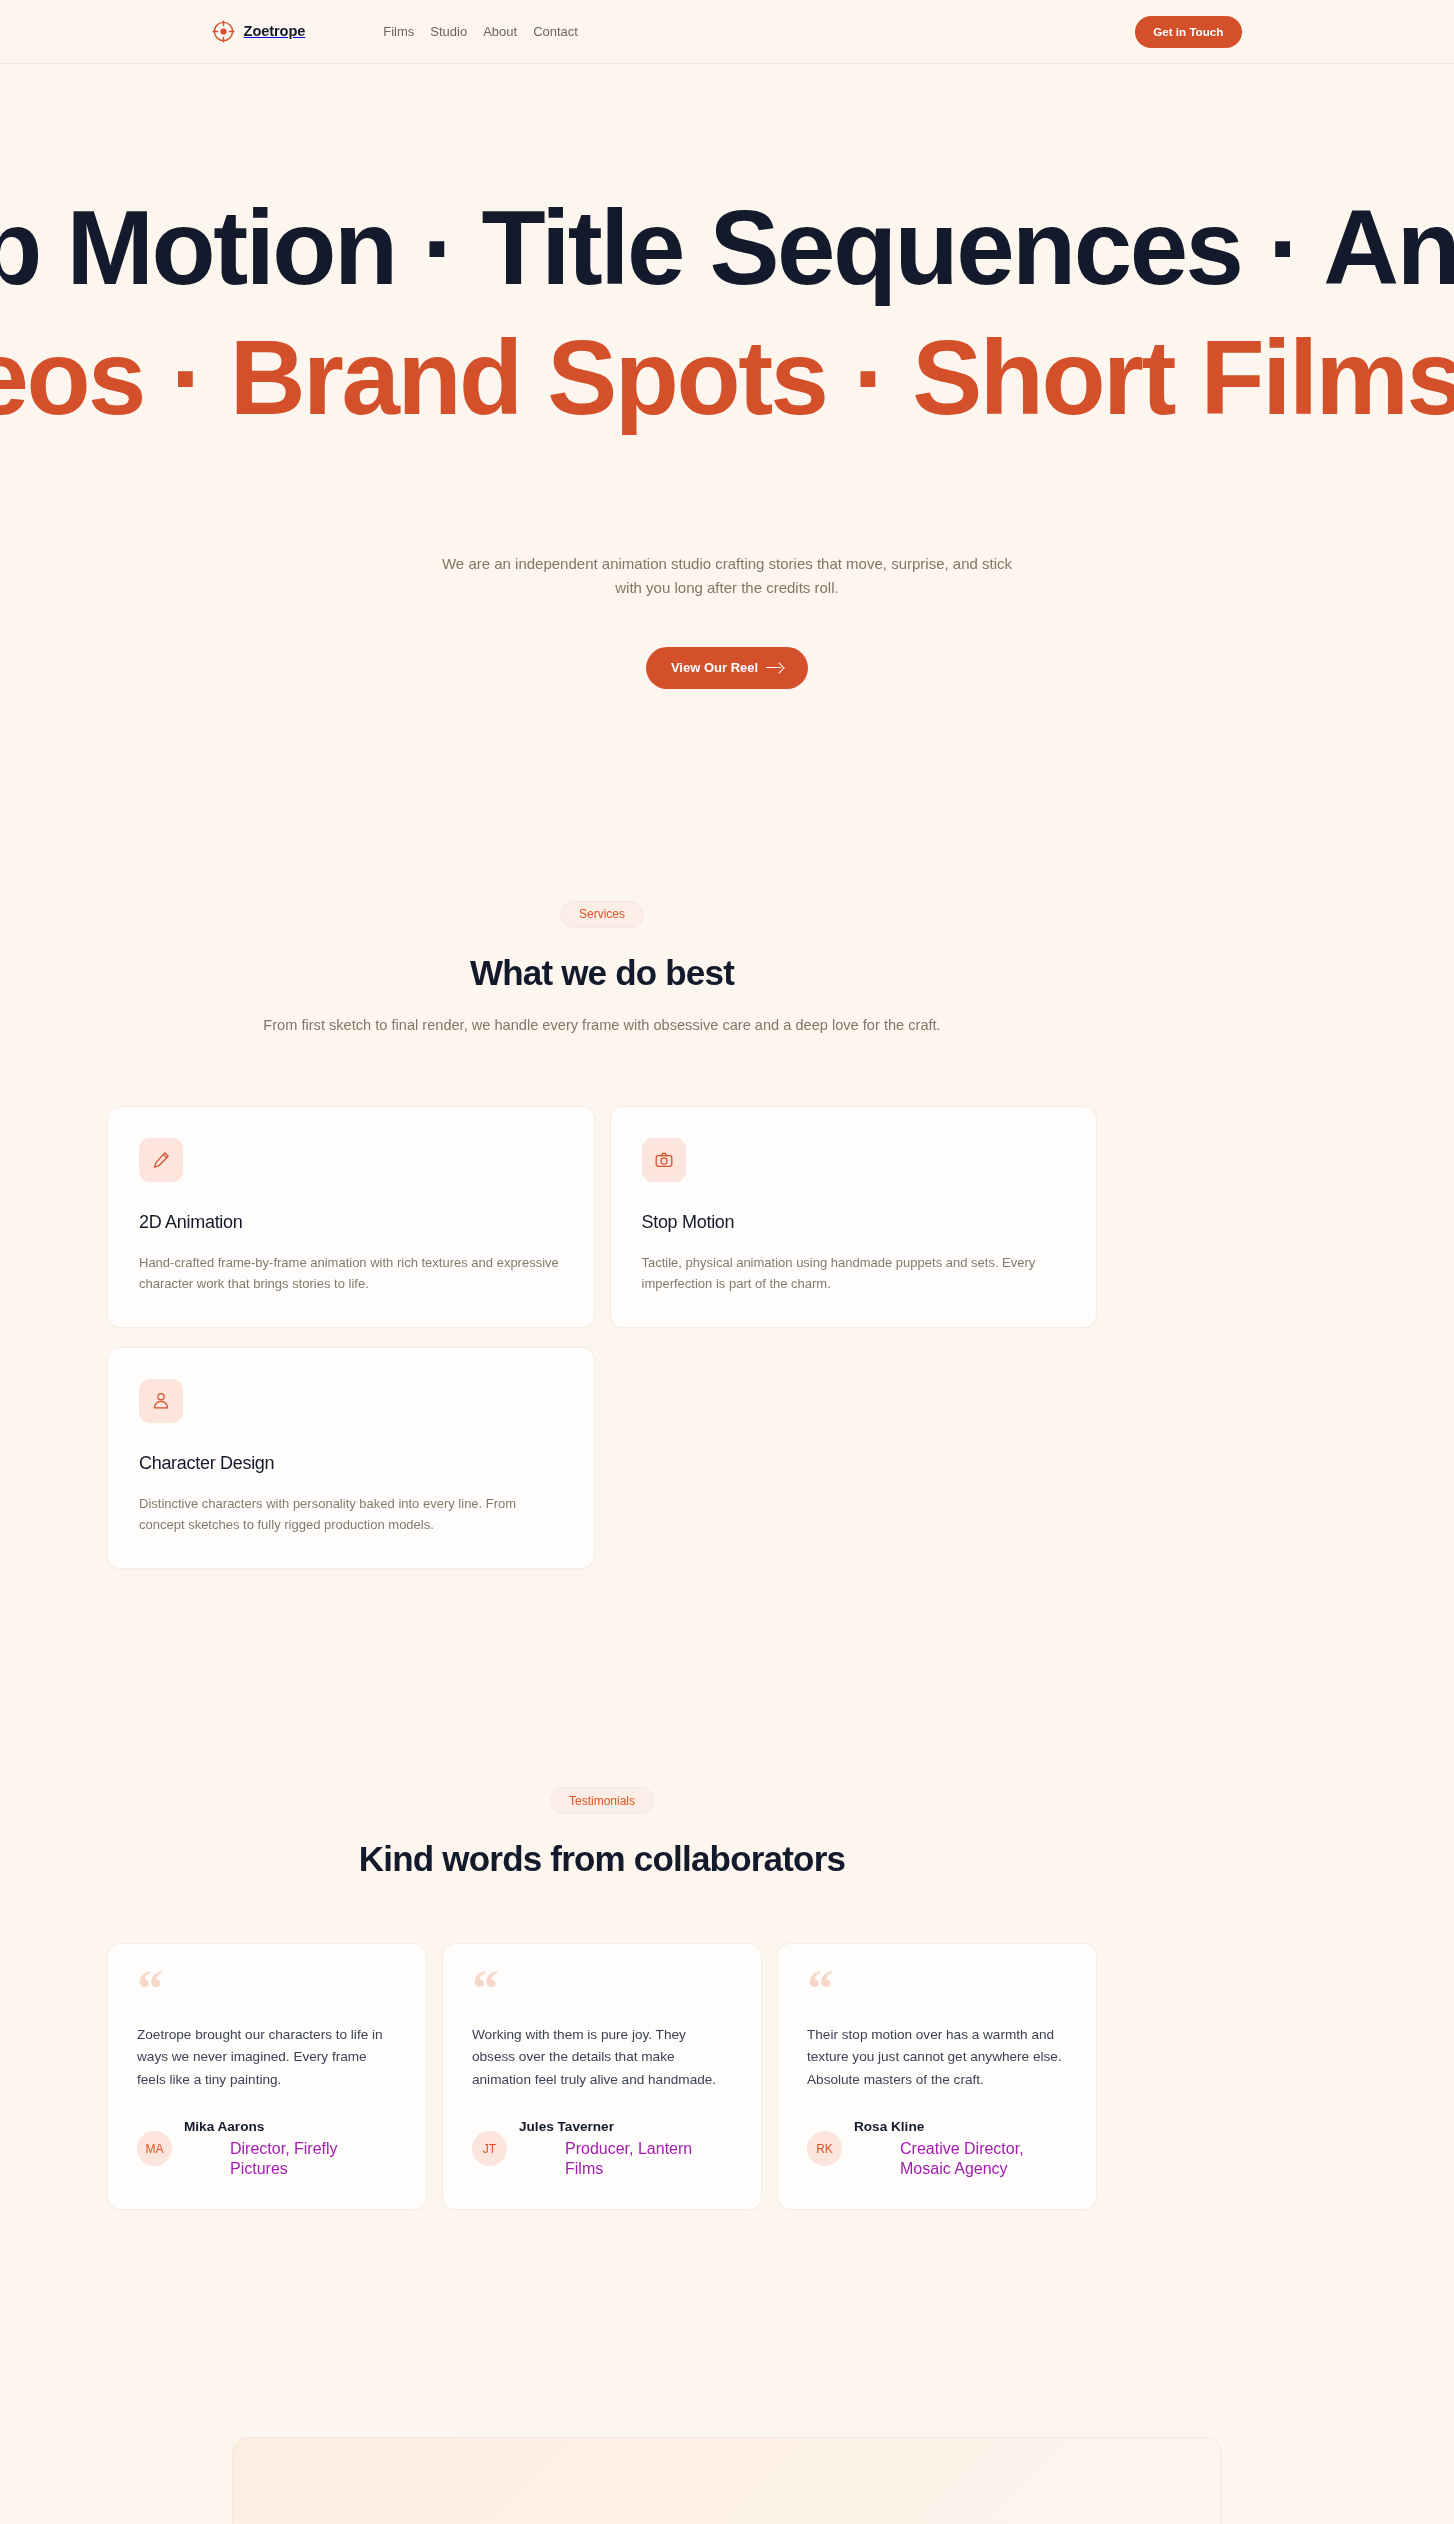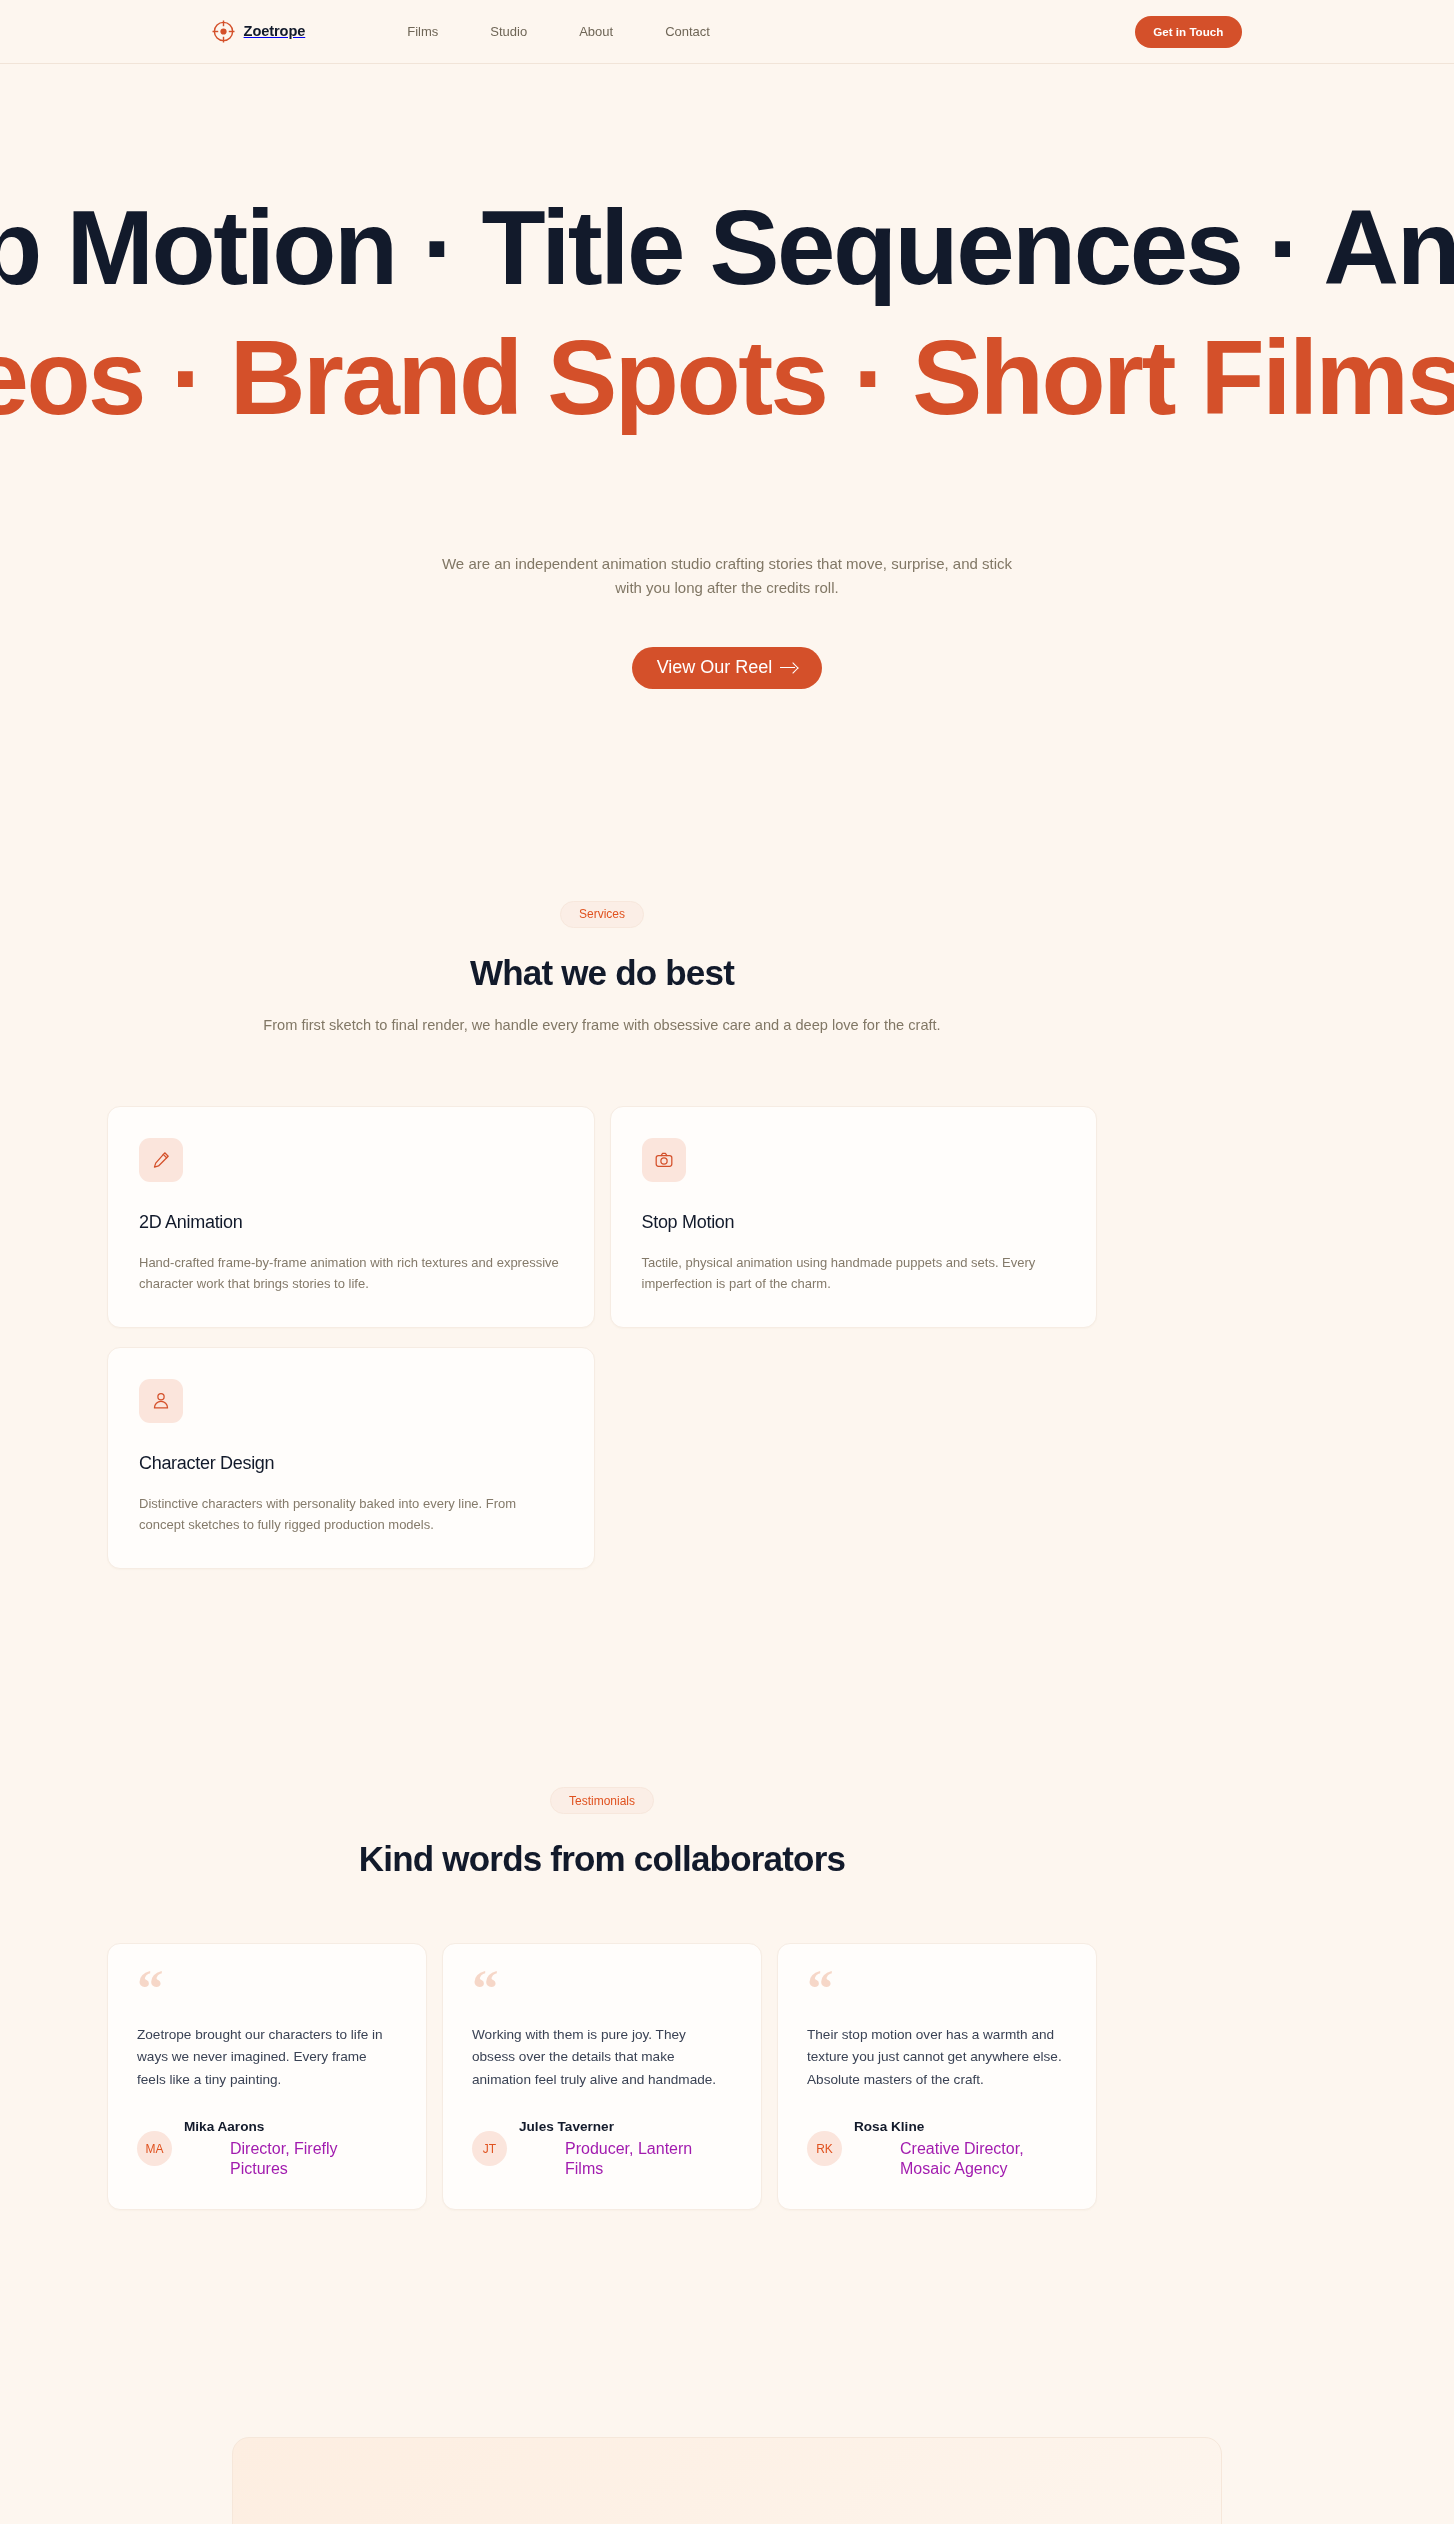--- a/index.html
+++ b/index.html
@@ -61,22 +61,22 @@
   .brand-name{
     font-size:14.6px;
     font-weight:700;
     color:var(--ink);
     letter-spacing:-0.1px;
     line-height:1;
   }
   .nav-links{
     display:flex;
     align-items:center;
-    gap:52px;
-    margin-left:102px;
+    gap:16px;
+    margin-left:78px;
   }
   .nav-link{
     font-size:13px;
     color:#6f6657;
     text-decoration:none;
     line-height:1;
     white-space:nowrap;
   }
   .nav-spacer{flex:1 1 auto;}
   .btn{
@@ -135,22 +135,22 @@
     font-size:15px;
     line-height:1.62;
     color:#817765;
   }
   .hero-cta-wrap{
     margin-top:46px;
     display:flex;
     justify-content:center;
   }
   .btn-hero{
-    font-size:18px;
-    font-weight:400;
+    font-size:13px;
+    font-weight:700;
     padding:0 25px;
     height:42px;
   }
   .arrow{
     display:inline-block;
     width:17px;height:10px;
     position:relative;
     flex:0 0 auto;
   }
   .arrow::before{

